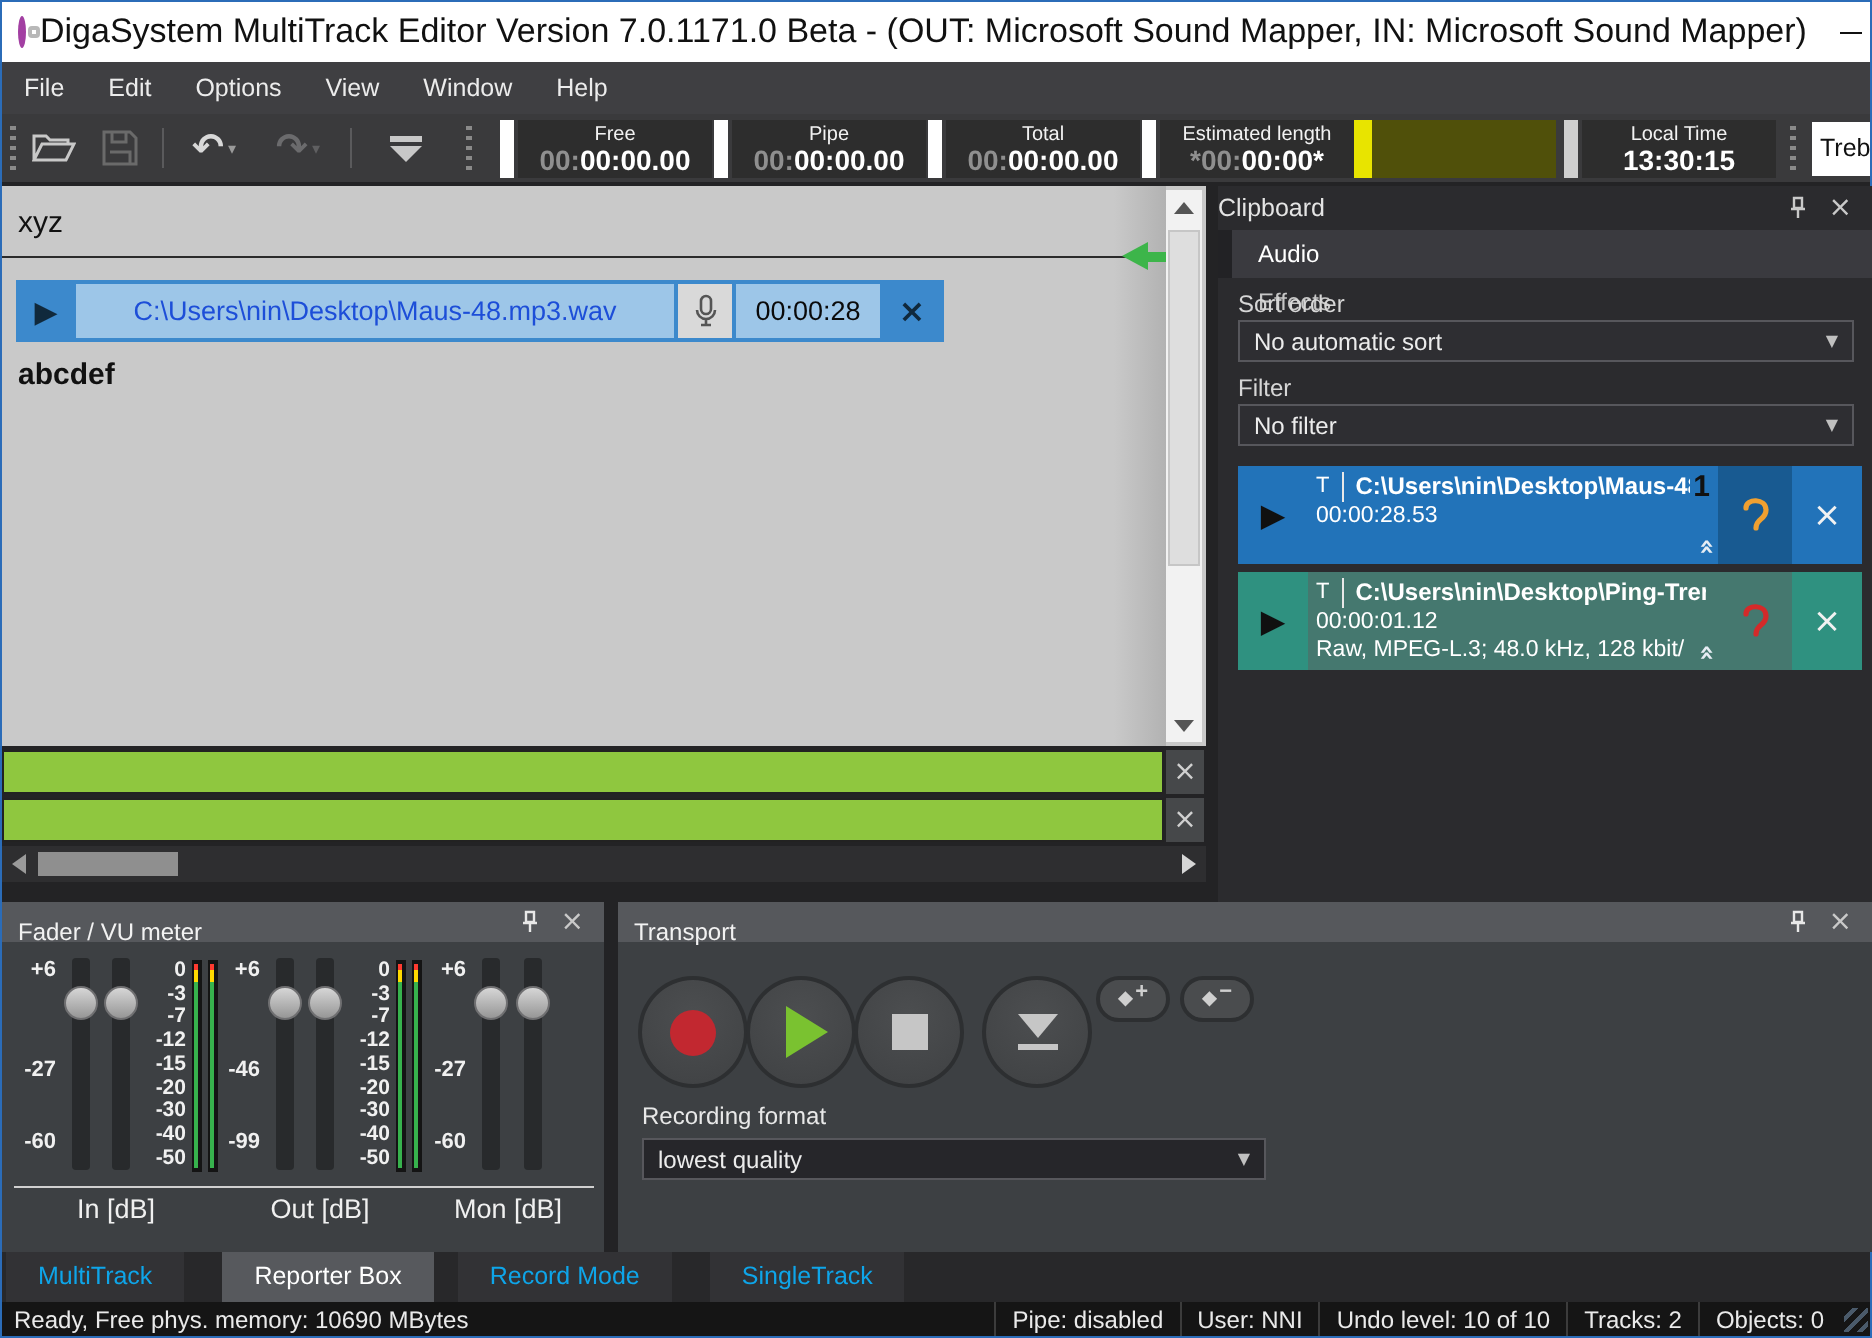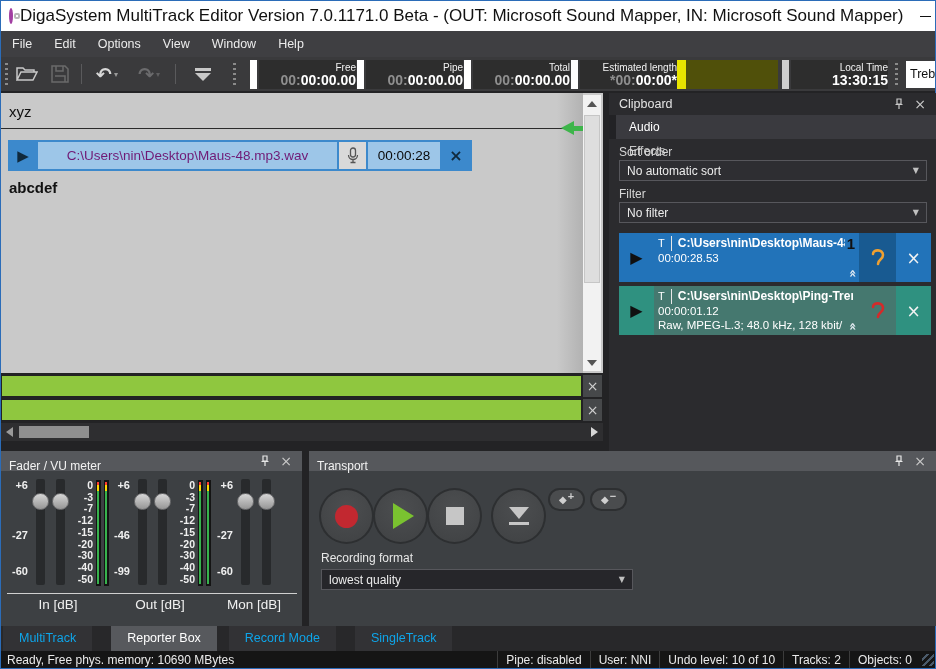--- a/index.html
+++ b/index.html
@@ -37,21 +37,21 @@
   .redo-glyph { font-size:19px; color:#6b6b6d; font-weight:bold; }
   .mini-caret { font-size:8px; color:#9a9a9a; margin-left:2px; }
   .mini-caret.dim { color:#5f5f61; }
   .marker-icon { display:flex; flex-direction:column; align-items:center; }
   .marker-icon .bar { width:16px; height:3px; background:#c8c8c8; margin-bottom:2px; }
   .marker-icon .tri { width:0; height:0; border-left:8px solid transparent; border-right:8px solid transparent;
                       border-top:8px solid #c8c8c8; }
   .counter { position:absolute; top:3px; height:29px; }
   .counter .cbar { position:absolute; left:0; top:0; width:7px; height:29px; background:#ffffff; }
   .counter .cbox { position:absolute; left:9px; top:0; width:97px; height:29px; background:#2d2d2d;
-                   display:flex; flex-direction:column; align-items:flex-end; justify-content:center; }
+                   display:flex; flex-direction:column; align-items:center; justify-content:center; }
   .counter .clabel { font-size:10px; color:#f2f2f2; line-height:11px; white-space:nowrap; }
   .counter .cvalue { font-size:14px; font-weight:bold; color:#ffffff; line-height:15px; white-space:nowrap; }
   .counter .cdim { color:#8f8f8f; }
   .olive-box { position:absolute; left:676px; top:3px; width:101px; height:29px; }
   .olive-box .edge { position:absolute; left:0; top:0; width:9px; height:29px; }
   .olive-box .body { position:absolute; left:9px; top:0; width:92px; height:29px; }
   .localtime .cbar { background:#cfcfcf; }
   .fontbox { position:absolute; left:905px; top:4px; width:29px; height:27px; background:#ffffff;
              color:#111; font-size:12.5px; line-height:27px; padding-left:4px; overflow:hidden; white-space:nowrap; }
 
@@ -64,21 +64,21 @@
   .green-arrow { position:absolute; left:560px; top:28px; width:22px; height:14px; }
   .green-arrow .ga-bar { position:absolute; right:0; top:5px; width:9px; height:5px; }
   .green-arrow .ga-tri { position:absolute; left:0; top:0; width:0; height:0;
                          border-top:7px solid transparent; border-bottom:7px solid transparent;
                          border-right:13px solid #3db54a; }
   .note-text { position:absolute; left:8px; top:86px; font-size:15px; font-weight:bold; color:#111; }
 
   .trackbar { position:absolute; left:7px; top:47px; width:464px; height:31px; display:flex; gap:2px; padding:2px; }
   .tb-cell { display:flex; align-items:center; justify-content:center; }
   .tb-play { width:26px; color:#10293c; font-size:15px; }
-  .tb-path { flex:1; font-size:13.5px; color:#701a75; white-space:nowrap; overflow:hidden; }
+  .tb-path { flex:1; font-size:13.5px; color:#1d4ed8; white-space:nowrap; overflow:hidden; }
   .tb-mic { width:27px; background:#d9d9d9; }
   .tb-time { width:72px; font-size:13.5px; color:#0a0a0a; }
   .tb-x { width:28px; color:#10293c; font-size:16px; font-weight:bold; }
 
   .vscroll { position:absolute; left:582px; top:2px; width:18px; height:276px; background:#f2f2f2; }
   .vs-arrow { position:absolute; left:0; width:18px; height:17px; display:flex; align-items:center; justify-content:center; }
   .tri-up { width:0; height:0; border-left:5px solid transparent; border-right:5px solid transparent; border-bottom:6px solid #555; }
   .tri-down { width:0; height:0; border-left:5px solid transparent; border-right:5px solid transparent; border-top:6px solid #555; }
   .vs-thumb { position:absolute; left:1px; top:20px; width:16px; height:168px; background:#dedede; border:1px solid #c6c6c6; }
 
@@ -90,21 +90,21 @@
   .hs-left { position:absolute; left:5px; top:4px; width:0; height:0;
              border-top:5px solid transparent; border-bottom:5px solid transparent; border-right:7px solid #9a9a9a; }
   .hs-thumb { position:absolute; left:18px; top:3px; width:70px; height:12px; background:#8f8f8f; }
   .hs-right { position:absolute; right:5px; top:4px; width:0; height:0;
               border-top:5px solid transparent; border-bottom:5px solid transparent; border-left:7px solid #d6d6d6; }
 
   
   .clipboard { position:absolute; left:608px; top:92px; width:327px; height:358px; background:#2b2b2e; }
   .cb-header { position:absolute; left:0; top:0; width:100%; height:22px; display:flex; align-items:center;
                color:#e4e4e4; font-size:12.5px; }
-  .cb-header .hd-title { margin-left:10px; }
+  .cb-header .hd-title { }
   .hd-icons { margin-left:auto; display:flex; align-items:center; gap:10px; margin-right:10px; color:#c9c9c9; }
   .hd-x { font-size:14px; line-height:14px; }
   .cb-tabs { position:absolute; left:0; top:22px; width:100%; height:24px; background:#222225; display:flex; padding-left:7px;flex-direction:column; }
   .cb-tab { height:24px; line-height:24px; padding:0 13px; font-size:12px; color:#c6c6c6; }
   .cb-tab.active { background:#3a3a3f; color:#ffffff; }
   .cb-label { position:absolute; left:10px; font-size:12px; color:#d6d6d6; }
   .dropdown { position:absolute; left:10px; width:308px; height:21px; background:#2e2e32; border:1px solid #57575c;
               color:#ececec; font-size:12px; display:flex; align-items:center; padding:0 7px; }
   .dd-caret { margin-left:auto; font-size:8px; color:#c0c0c0; }
 

